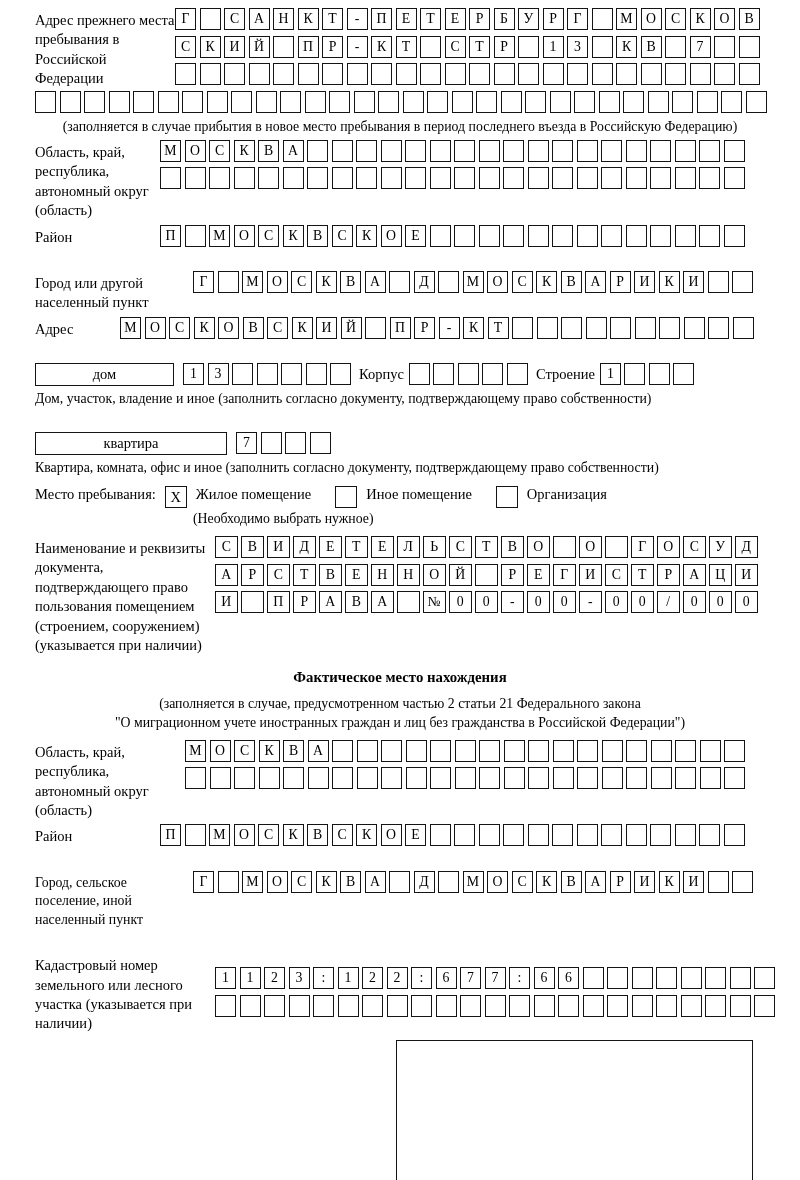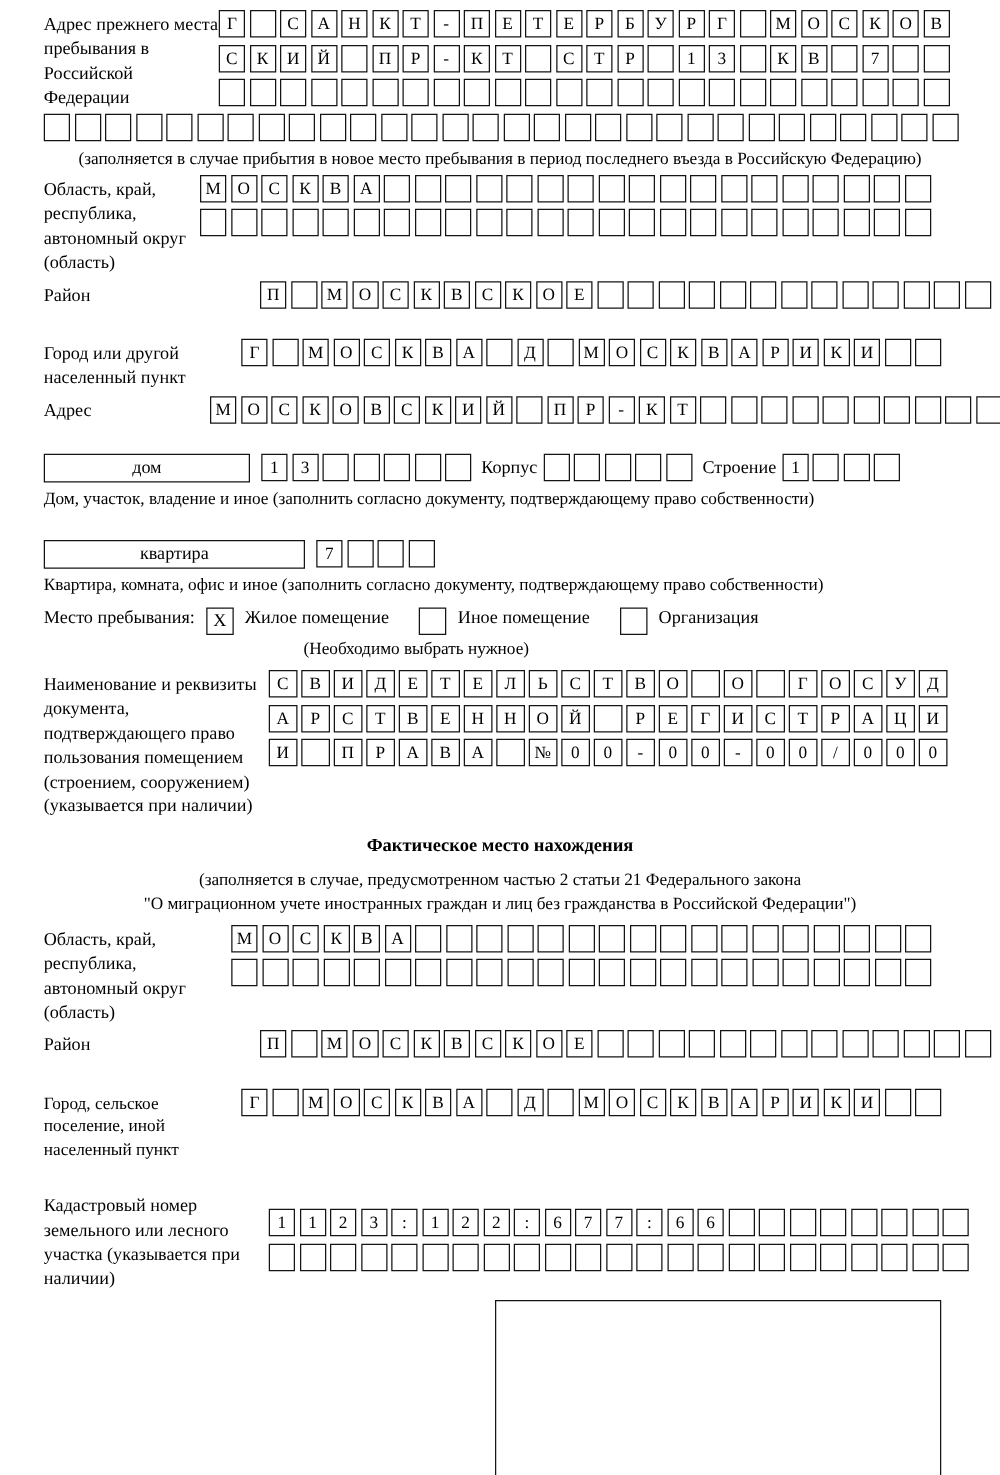--- a/index.html
+++ b/index.html
@@ -26,33 +26,33 @@
   }
   .cells.wide .cell { width:22.5px; }
   .cell.check { width:22px; height:22px; font-size:14.5px; }
   .caption { font-size:13.8px; line-height:1.3; }
   .center { text-align:center; }
   h2 { text-align:center; font-size:15.5px; font-weight:bold; margin:9px 0 10px 0; }
   .named-box {
     flex:none; height:23px; border:1.6px solid #141414;
     display:flex; align-items:center; justify-content:center; font-size:14.5px;
   }
-  .nb165 { width:165px; margin-right:9px; }
-  .nb200 { width:209px; margin-right:9px; }
+  .nb165 { width:139px; margin-right:9px; }
+  .nb200 { width:192px; margin-right:9px; }
   .inline-label { flex:none; padding-top:3px; }
   .gap8 { margin-left:8px; } .gap5 { margin-left:5px; }
   .dom-row, .kv-row { margin-bottom:4px; }
   .mesto-row { margin-top:9px; align-items:flex-start; }
   .mesto-row .opt-label { padding:0 24px 0 9px; }
   .mesto-row .inline-label { padding-top:0; margin-right:9px; }
-  .mesto-note { margin:2px 0 8px 158px; width:280px; text-align:center; }
+  .mesto-note { margin:2px 0 8px 158px; width:280px; }
   .sec-note { margin-bottom:4px; }
   .fact-title { text-align:center; font-weight:bold; font-size:14.8px; margin:13px 0 8px 0; }
   .fact-cap { text-align:center; font-size:13.8px; line-height:1.38; }
-  .mt6 { margin-top:24px; } .mt8 { margin-top:8px; } .mt4 { margin-top:4px;gap:48px; }
+  .mt6 { margin-top:24px; } .mt8 { margin-top:8px; } .mt4 { margin-top:4px; }
   .pt14 { padding-top:14px; }
   .stamp-area { margin:6px 0 0 325px; width:402px; }
   .stamp-box { width:357px; height:176px; border:1.9px solid #141414; margin-left:36px; }
 </style>
 </head>
 <body>
 
 <div class="page">
 
 

